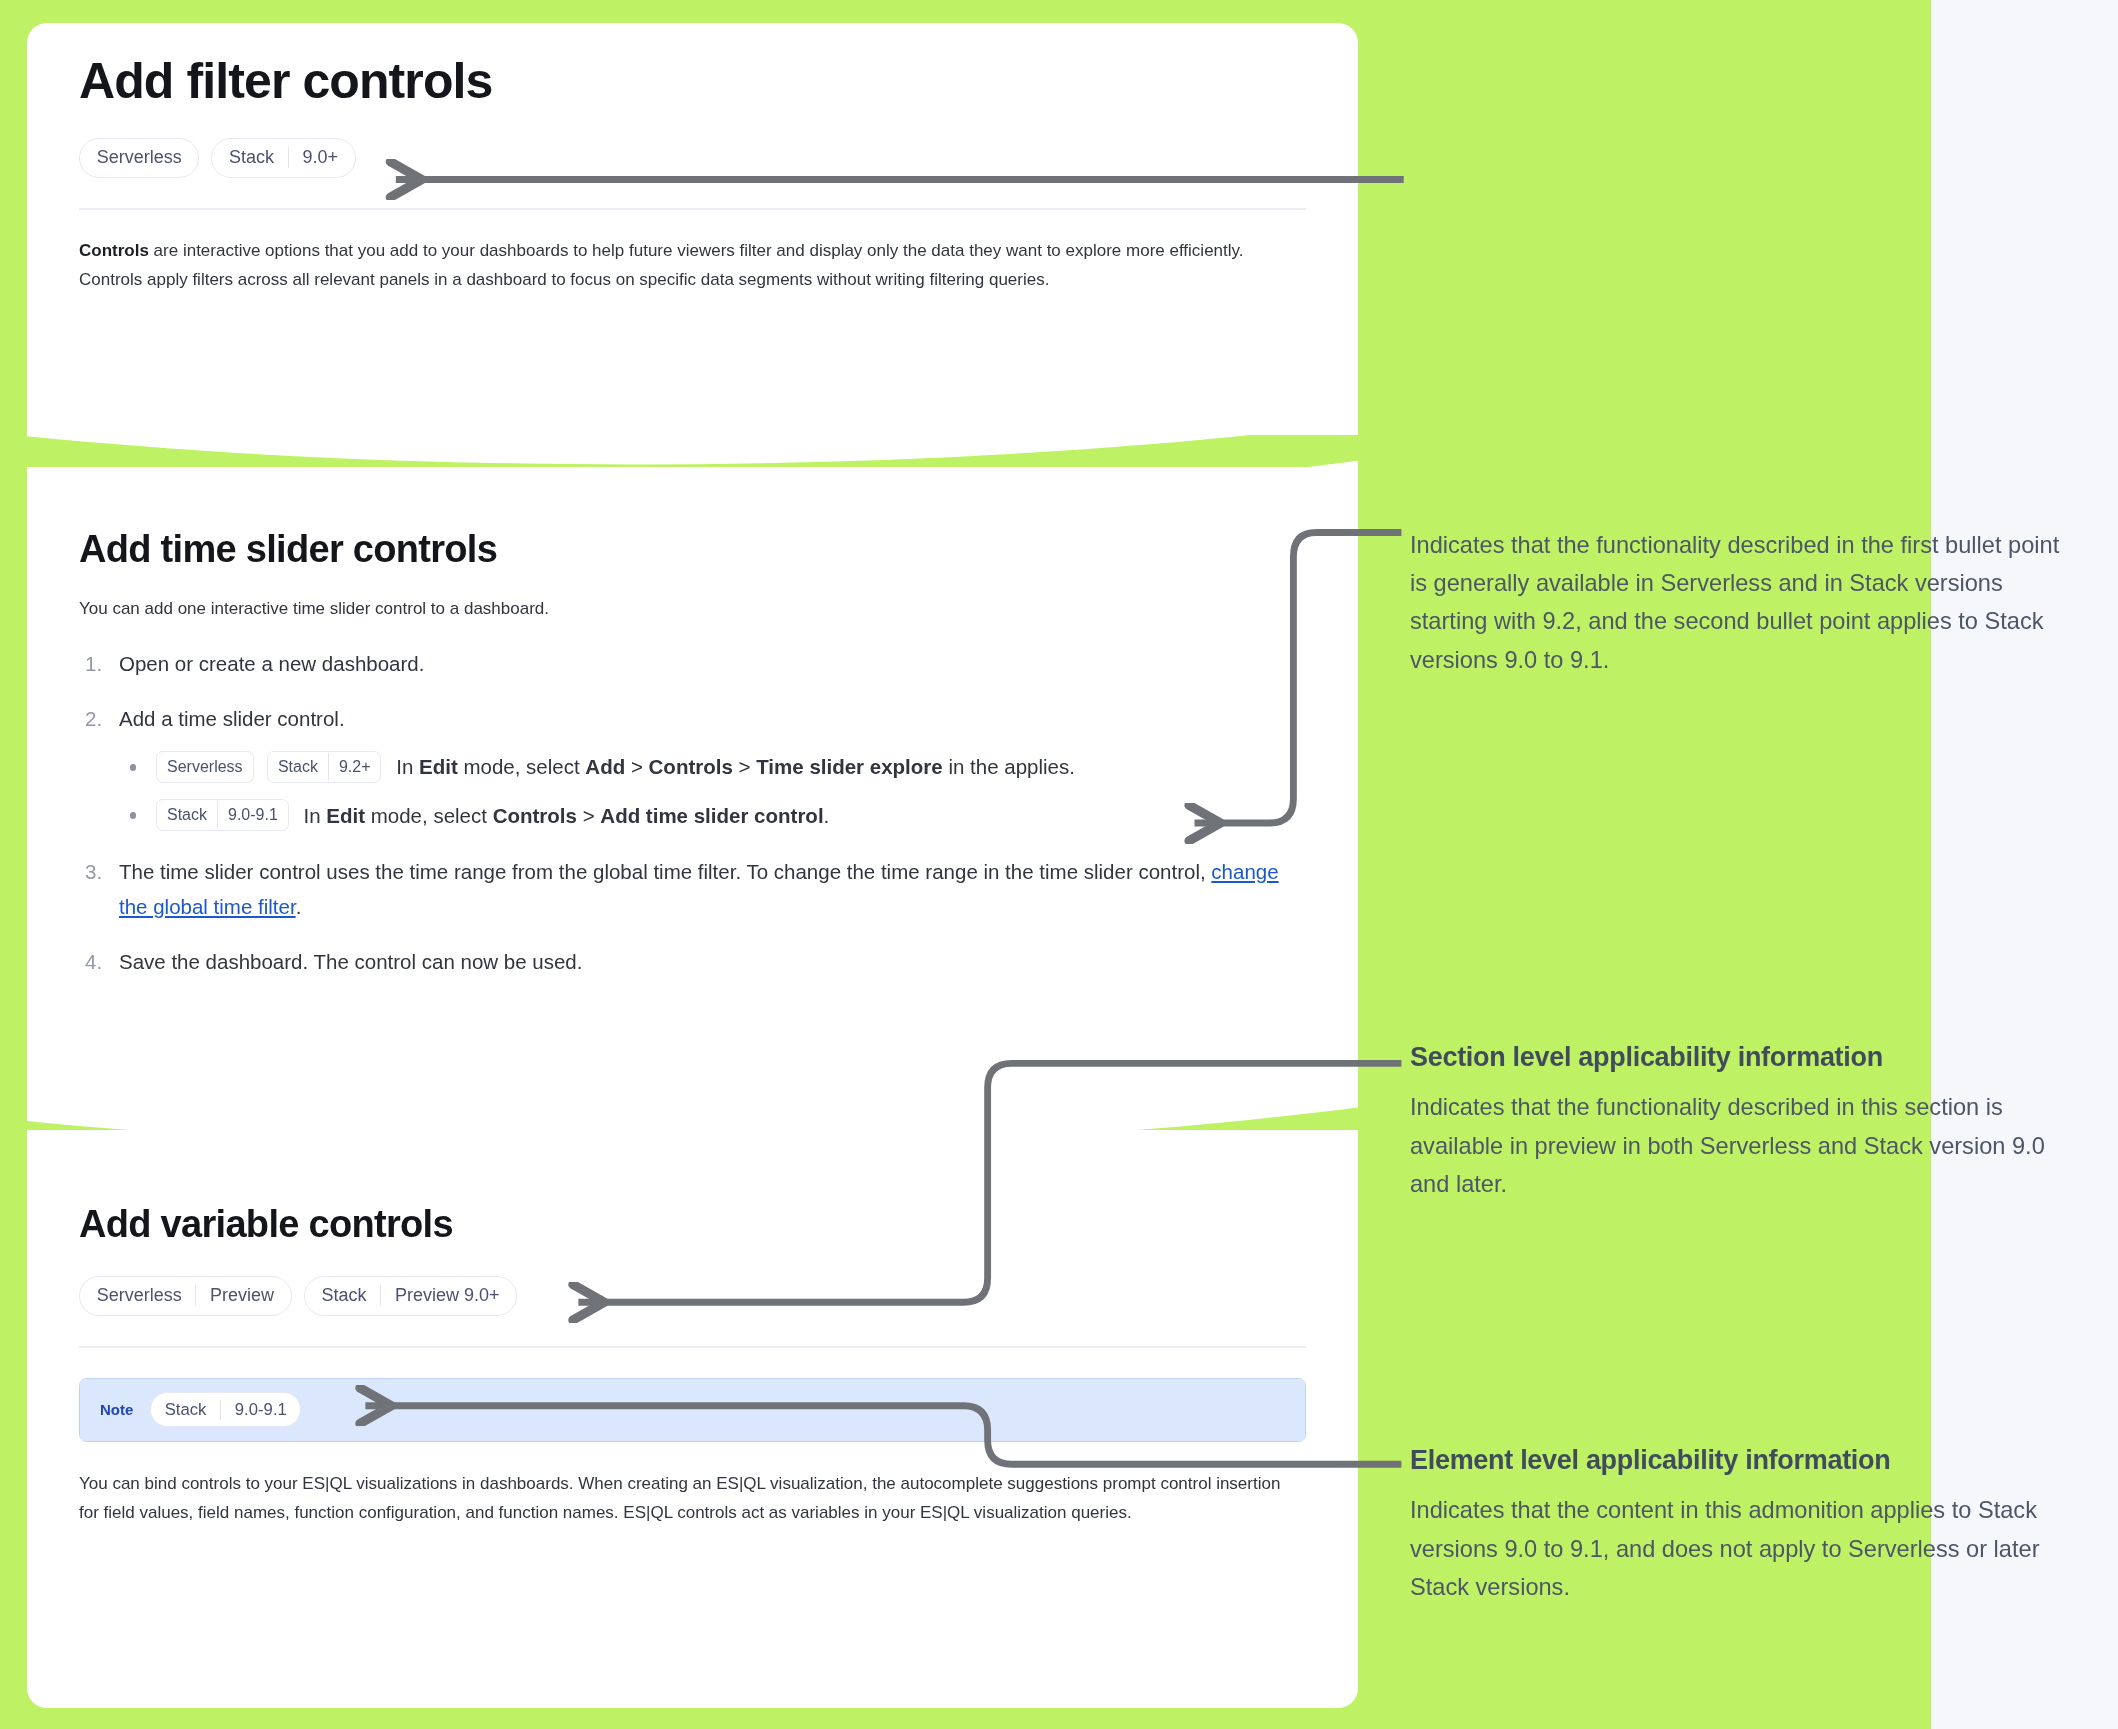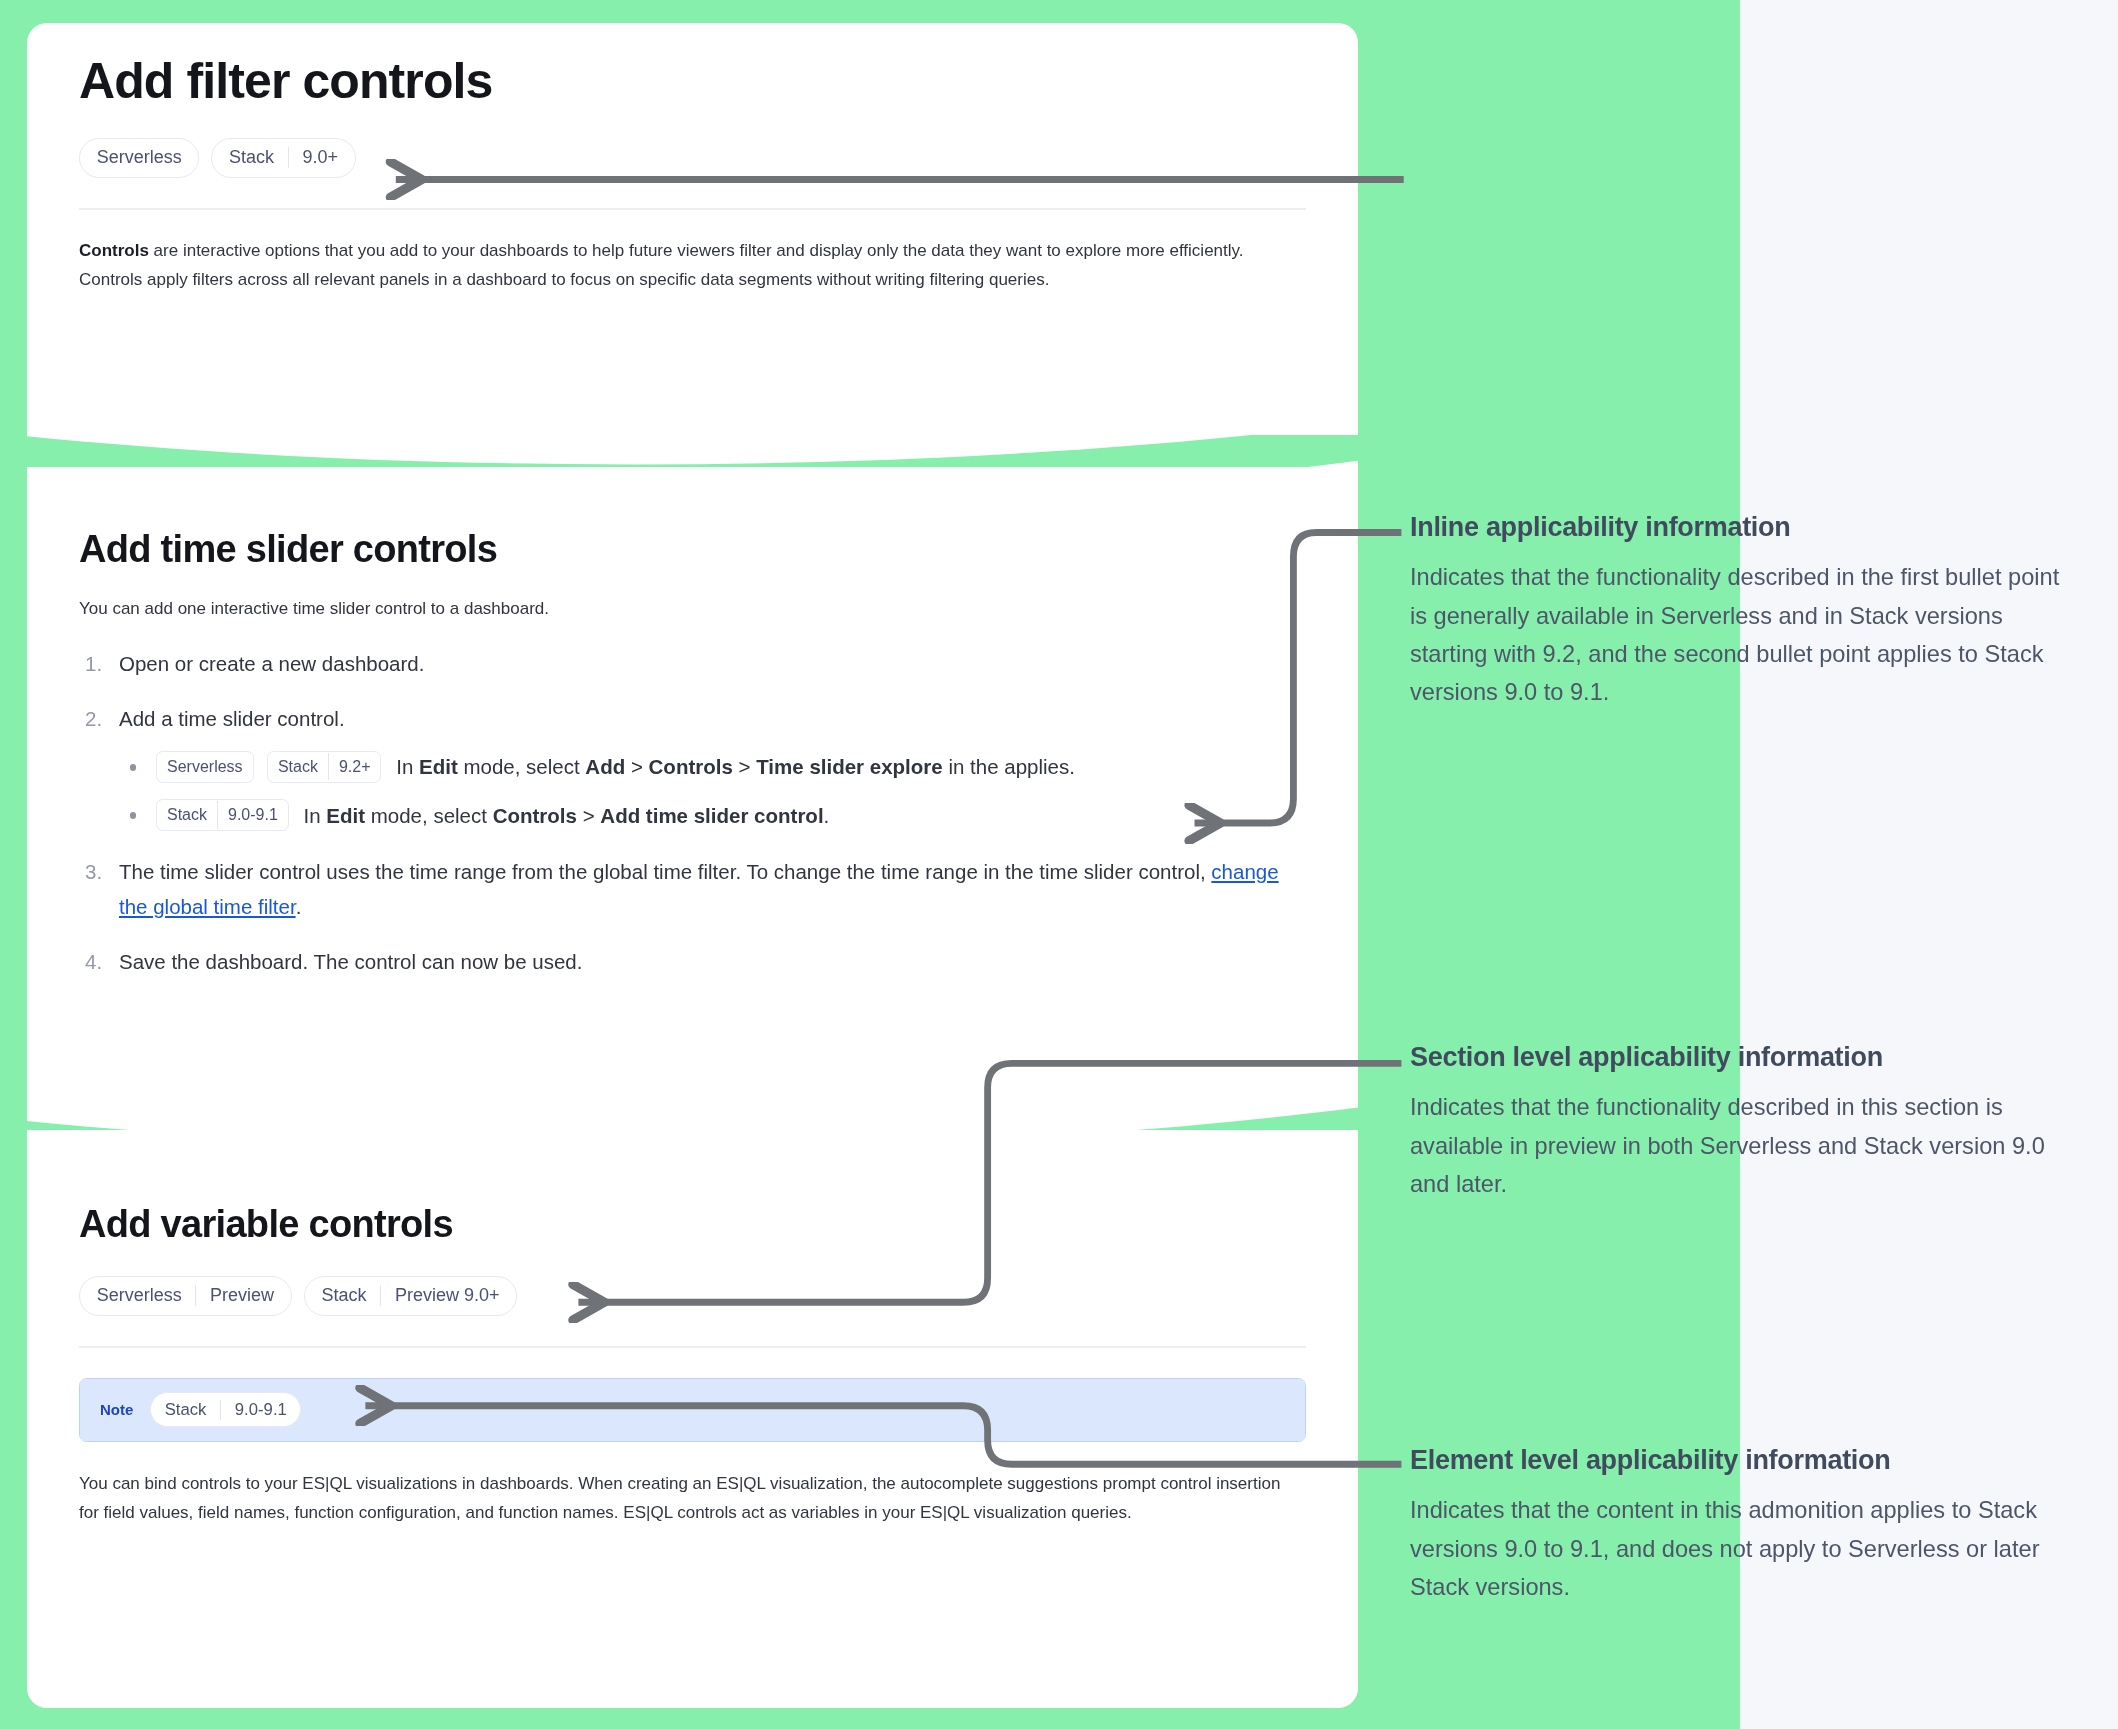--- a/index.html
+++ b/index.html
@@ -2,21 +2,21 @@
 <html style="font-size:12px"><head>
 <meta charset="utf-8">
 <style>
   * { box-sizing: border-box; margin: 0; padding: 0; }
   html, body {
     width: 2119px; height: 1729px;
     background: #f6f7fb;
     font-family: "Liberation Sans", sans-serif;
     overflow: hidden;
   }
-  #root { position: relative; width: 1740px; height: 1729px; background: #86efac; }
+  #root { position: relative; width: 1931px; height: 1729px; background: #bef264; }
 
   
   .doc-col { position: absolute; left: 27px; top: 23px; width: 1331px; height: 1685px; }
 
   .panel {
     position: absolute; left: 0; width: 1331px;
     background: #ffffff;
   }
   #panel-1 { top: 0;     height: 412px; border-radius: 20px 20px 0 0; }
   #panel-2 { top: 444px; height: 616px; }
@@ -275,21 +275,20 @@
           </div>
         </div>
 
         <p class="body-text" style="margin-top:27px; max-width:1217px;">You can bind controls to your ES|QL visualizations in dashboards. When creating an ES|QL visualization, the autocomplete suggestions prompt control insertion for field values, field names, function configuration, and function names. ES|QL controls act as variables in your ES|QL visualization queries.</p>
       </div>
     </div>
   </div>
 
 
   <div class="ann" id="ann-2">
-    <div class="ann-title">Inline applicability information</div>
     <div class="ann-text">Indicates that the functionality described in the first bullet point is generally available in Serverless and in Stack versions starting with 9.2, and the second bullet point applies to Stack versions 9.0 to 9.1.</div>
   </div>
 
   <div class="ann" id="ann-3">
     <div class="ann-title">Section level applicability information</div>
     <div class="ann-text">Indicates that the functionality described in this section is available in preview in both Serverless and Stack version 9.0 and later.</div>
   </div>
 
   <div class="ann" id="ann-4">
     <div class="ann-title">Element level applicability information</div>

